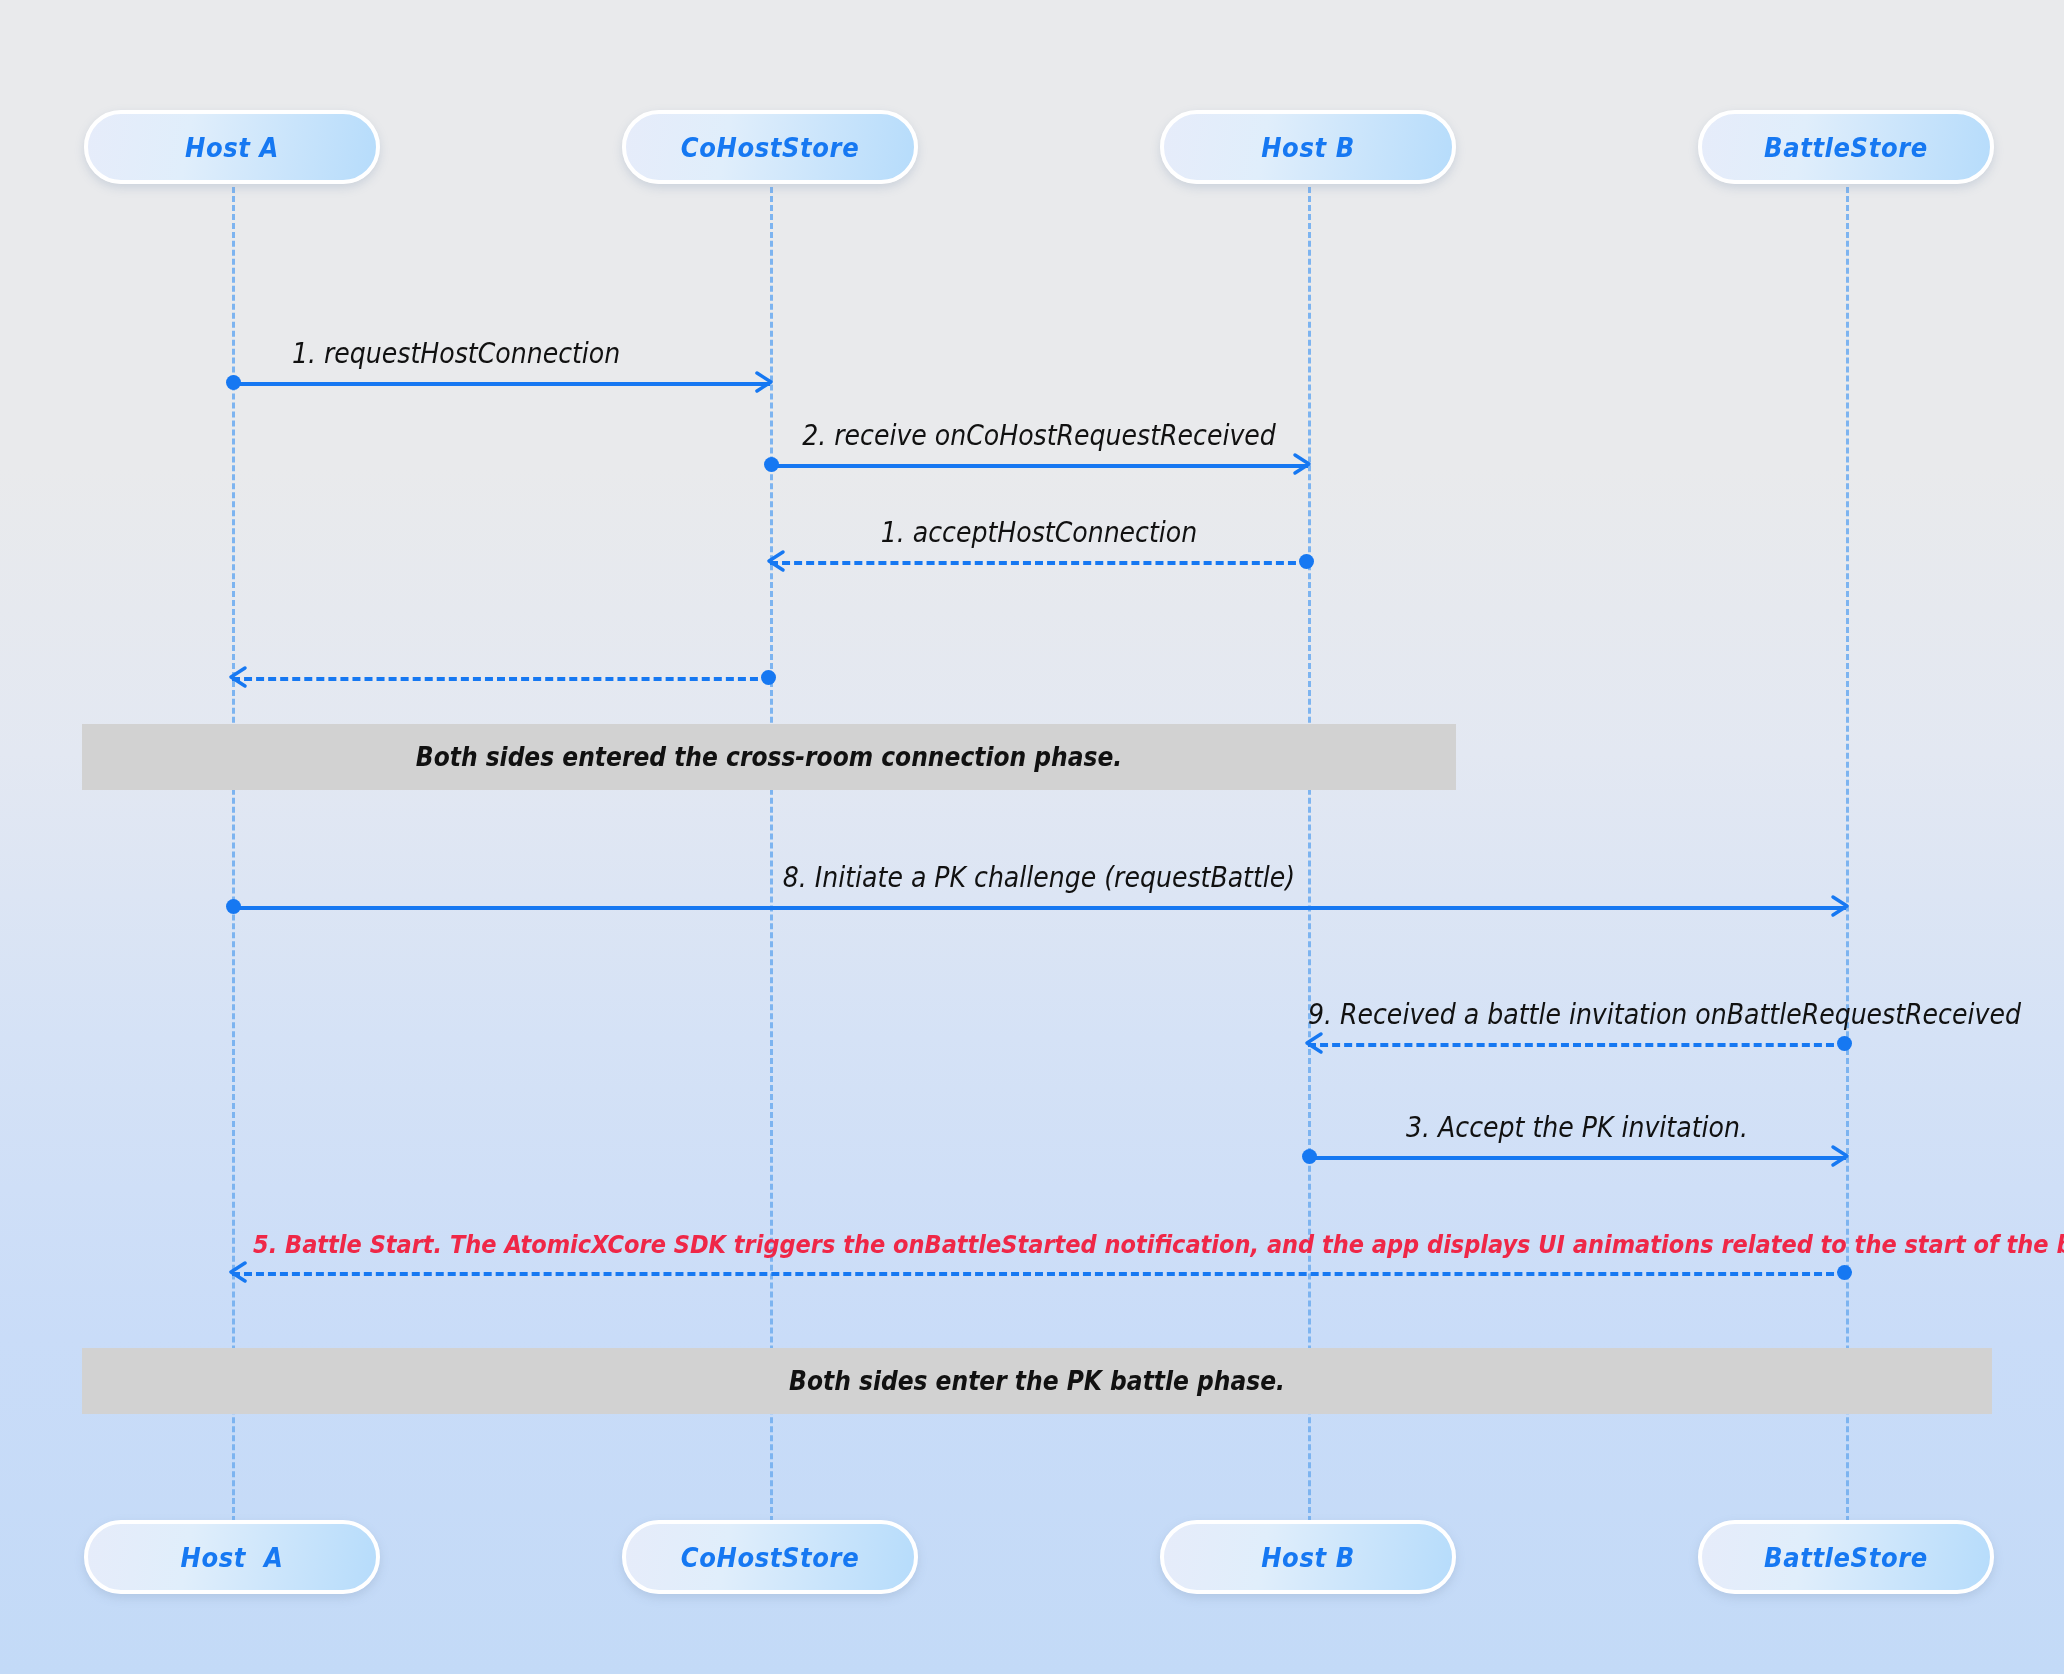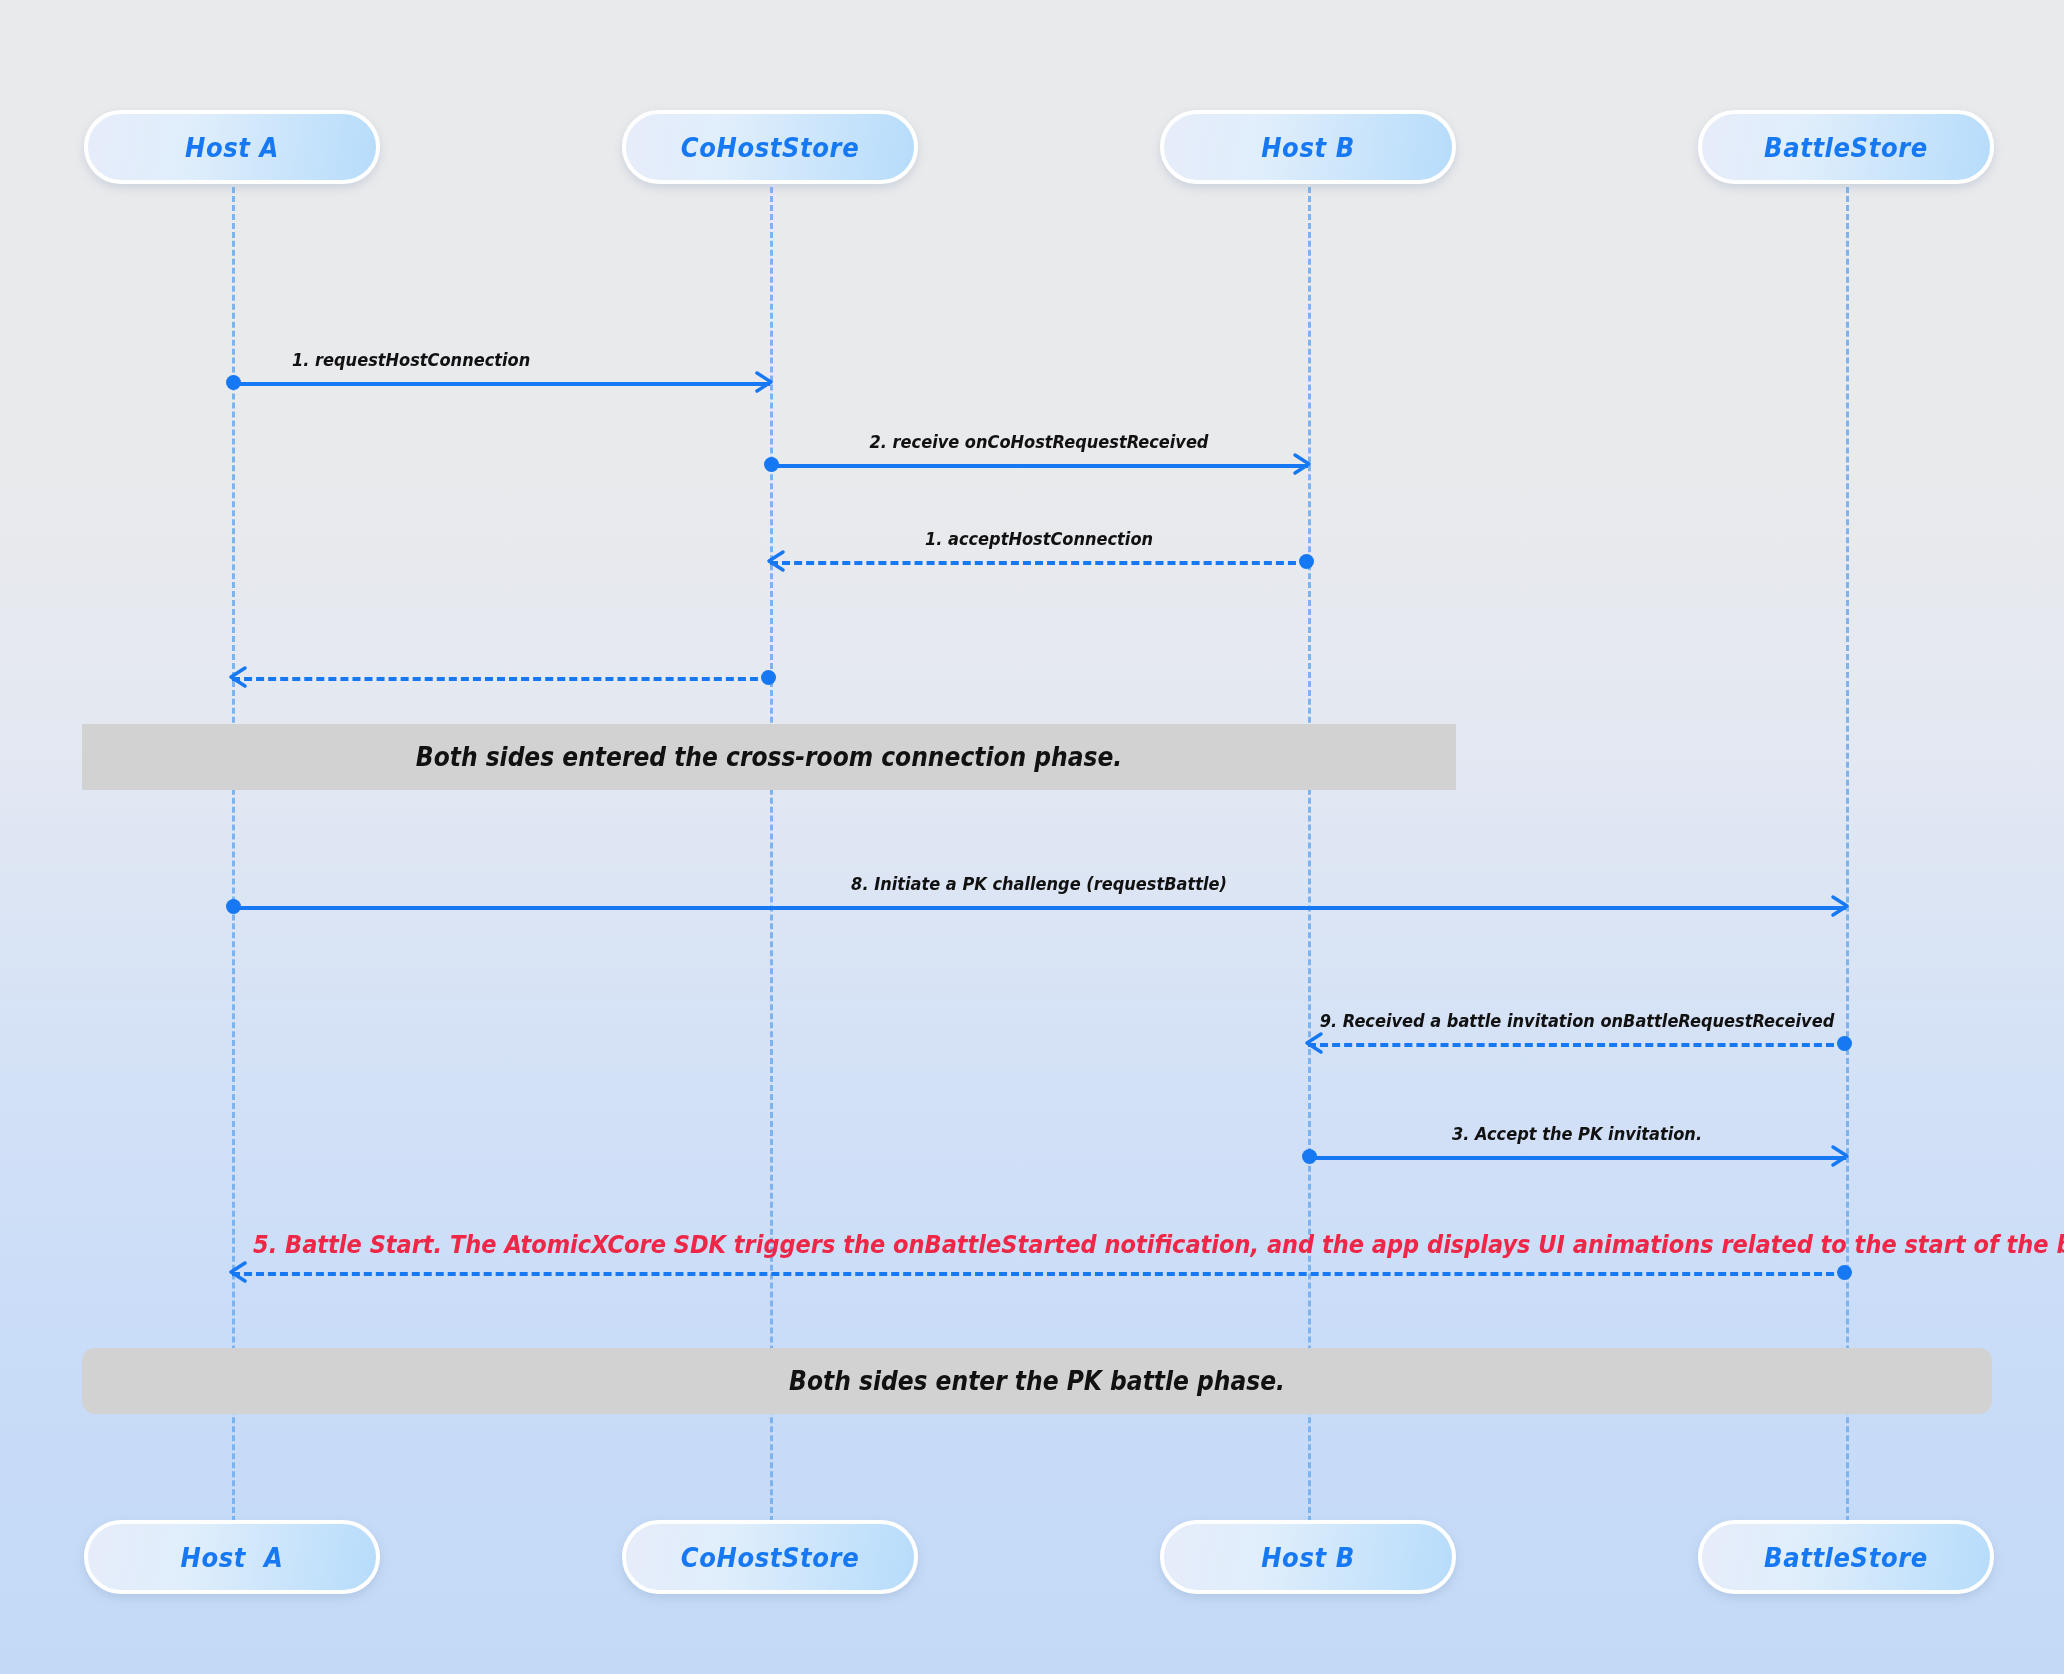--- a/index.html
+++ b/index.html
@@ -116,23 +116,23 @@
     z-index: 3;
   }
   .head.right { right: -4px; }
   .head.left  { left: -4px; }
   .head svg { display: block; }
 
   .msg .label {
     position: absolute;
     bottom: 12px;
     color: #111111;
-    font-size: 18px;
-    font-style: italic;
-    font-weight: bold;
+    font-size: 28px;
+    font-style: italic;
+    font-weight: normal;
     font-stretch: condensed;
     white-space: nowrap;
   }
   .msg .label.center { left: 0; right: 0; text-align: center; margin-top: 44px; }
   .msg .label.lead   { left: 60px; }
 
   
   .note {
     position: absolute;
     color: #ef2747;
@@ -253,21 +253,21 @@
     <div class="line"></div>
     <div class="dot right"></div>
     <div class="head left">
       <svg width="20" height="24" viewBox="0 0 20 24">
           <path d="M17 3 L3 12 L17 21" fill="none" stroke="#1678f2" stroke-width="3.5" stroke-linecap="round" stroke-linejoin="round"></path>
         </svg>
     </div>
   </div>
   <div class="note one" style="left:253px; top:1228px;">5. Battle Start. The AtomicXCore SDK triggers the onBattleStarted notification, and the app displays UI animations related to the start of the battle.</div>
 
-  <div class="banner" style="left:82px; top:1348px; width:1910px;border-radius:13px;">
+  <div class="banner" style="left:82px; top:1348px; width:1910px;">
     <span>Both sides enter the PK battle phase.</span>
   </div>
 
   <div class="pill" style="left:84px;  top:1520px; width:296px;">
     <span>Host  A</span>
   </div>
   <div class="pill" style="left:622px; top:1520px; width:296px;">
     <span>CoHostStore</span>
   </div>
   <div class="pill" style="left:1160px;top:1520px; width:296px;">

